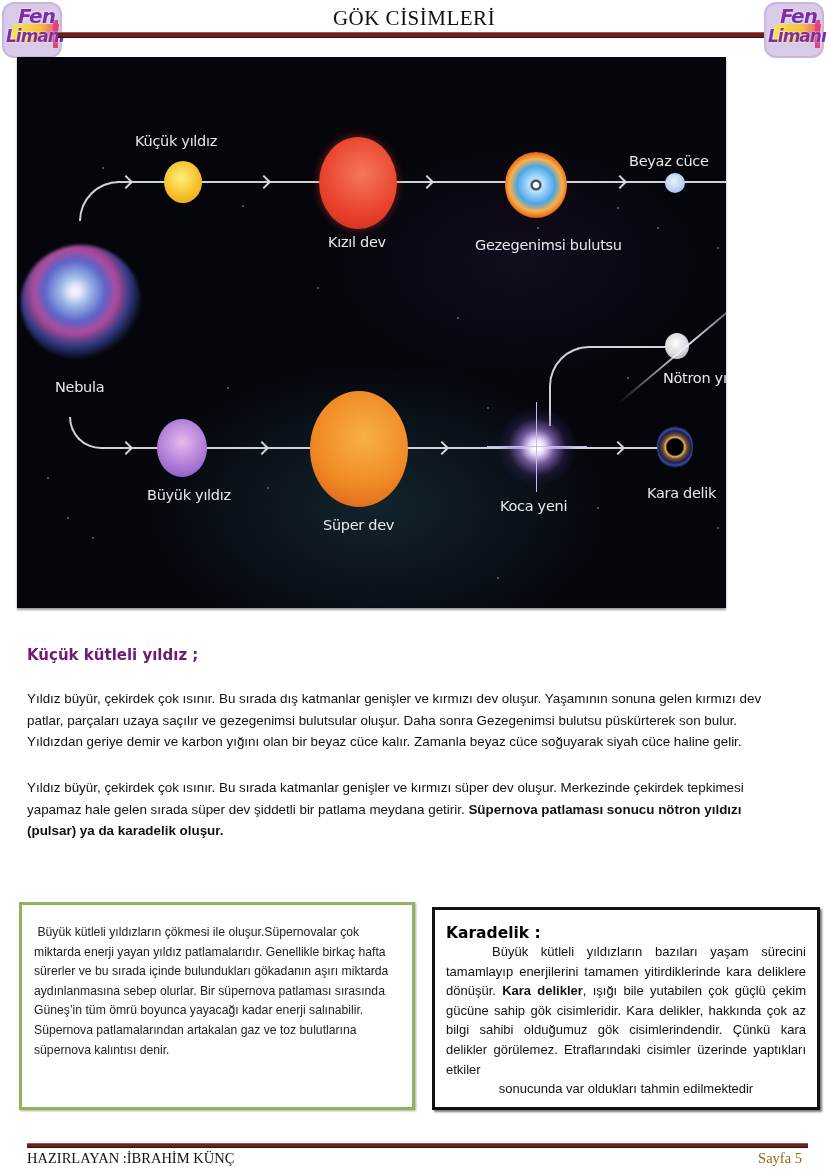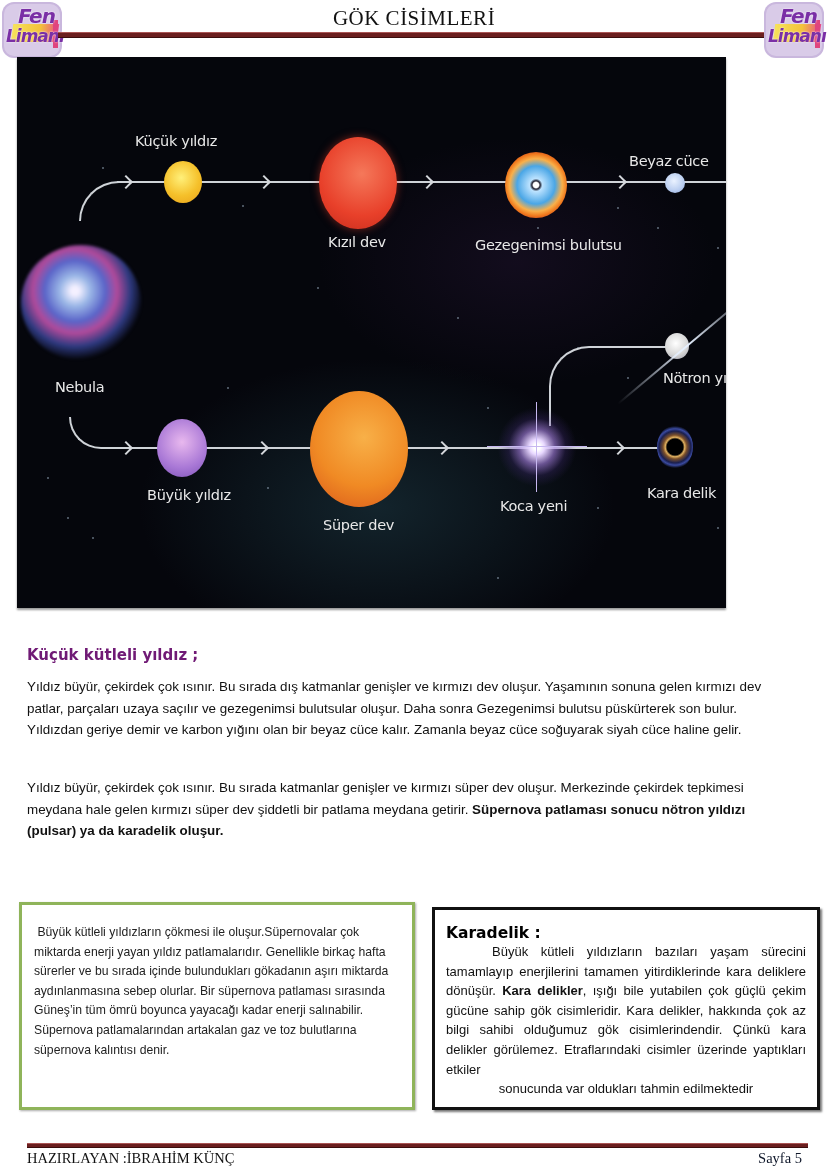--- a/index.html
+++ b/index.html
@@ -38,21 +38,21 @@
     .box-green .title { font-family: "DejaVu Sans", sans-serif; font-weight: bold; font-size: 15px; color: #222; margin-left: 4px; }
     .box-green .body { font-family: "Liberation Sans", sans-serif; font-size: 12.2px; line-height: 19.6px; color: #222; margin-top: 10px; }
 
     .box-black { position: absolute; left: 432px; top: 907px; width: 388px; height: 203px; border: 3px solid #111; box-shadow: 2px 2px 2px #777; padding: 14px 11px 6px 11px; }
     .box-black .title { font-family: "DejaVu Sans", sans-serif; font-weight: bold; font-size: 15.5px; color: #000; }
     .box-black .body { font-family: "Liberation Sans", sans-serif; font-size: 13px; line-height: 19.6px; color: #111; text-align: justify; }
     .box-black .body .indent { display: inline-block; width: 46px; }
 
     .footer-rule { position: absolute; left: 27px; right: 20px; top: 1143px; height: 5px; background: #6b1f1f; border-top: 1px solid #a55; border-bottom: 1px solid #3b0e0e; }
     .footer-left { position: absolute; left: 27px; top: 1150px; font-family: "Liberation Serif", serif; font-size: 14.5px; color: #111; }
-    .footer-right { position: absolute; right: 26px; top: 1150px; font-family: "Liberation Serif", serif; font-size: 14.5px; color: #0f172a; }
+    .footer-right { position: absolute; right: 26px; top: 1150px; font-family: "Liberation Serif", serif; font-size: 14.5px; color: #a16207; }
   </style>
 </head>
 <body>
 
 <div class="header">
   <div class="logo left">
     <div class="bg"></div>
     <div class="stripe"></div>
     <div class="stripe2"></div>
     <span class="t1">Fen</span>
@@ -144,32 +144,32 @@
   <div class="orb" style="left:648px;top:276px;width:24px;height:26px;background:radial-gradient(circle at 45% 40%,#ffffff,#d8d8d8 55%,#9a9aa8);"></div>
   <div class="line" style="left:580px;top:288px;width:180px;height:2px;background:linear-gradient(90deg,rgba(120,150,220,0),#e6f0ff 50%,rgba(120,150,220,0));transform:rotate(-40deg);"></div>
   <div class="dlabel" style="left:646px;top:313px">Nötron yıldızı</div>
 
   <div class="orb" style="left:640px;top:368px;width:36px;height:44px;background:radial-gradient(circle at 50% 50%,#000 28%,#e0b060 34%,#7a4f2a 42%,#1a1f50 56%,#3a4aa0 64%,rgba(0,0,0,0) 74%);"></div>
   <div class="dlabel" style="left:630px;top:428px">Kara delik</div>
 </div>
 
 <div class="text-sec" style="top:646px">
   <div class="sec-title">Küçük kütleli yıldız ;</div>
-  <div class="sec-body" style="margin-top:12px">
+  <div class="sec-body" style="margin-top:24px">
     <div>Yıldız büyür, çekirdek çok ısınır. Bu sırada dış katmanlar genişler ve kırmızı dev oluşur. Yaşamının sonuna gelen kırmızı dev</div>
     <div>patlar, parçaları uzaya saçılır ve gezegenimsi bulutsular oluşur.  Daha sonra Gezegenimsi bulutsu püskürterek son bulur.</div>
     <div>Yıldızdan geriye demir ve karbon yığını olan bir beyaz cüce kalır. Zamanla beyaz cüce soğuyarak siyah cüce haline gelir.</div>
   </div>
 </div>
 
 <div class="text-sec" style="top:763px">
   <div class="sec-body" style="margin-top:14px">
     <div>Yıldız büyür, çekirdek çok ısınır. Bu sırada katmanlar genişler ve kırmızı süper dev oluşur. Merkezinde çekirdek tepkimesi</div>
     <div>
-      <span>meydana hale gelen kırmızı süper dev şiddetli bir patlama meydana getirir. </span><b>Süpernova patlaması sonucu nötron yıldızı</b>
+      <span>yapamaz hale gelen sırada süper dev şiddetli bir patlama meydana getirir. </span><b>Süpernova patlaması sonucu nötron yıldızı</b>
     </div>
     <div><b>(pulsar) ya da karadelik oluşur.</b></div>
   </div>
 </div>
 
 <div class="box-green">
   <div class="body">
     <div style="white-space:pre"> Büyük kütleli yıldızların çökmesi ile oluşur.Süpernovalar çok</div>
     <div>miktarda enerji yayan yıldız patlamalarıdır. Genellikle birkaç hafta</div>
     <div>sürerler ve bu sırada içinde bulundukları gökadanın aşırı miktarda</div>

